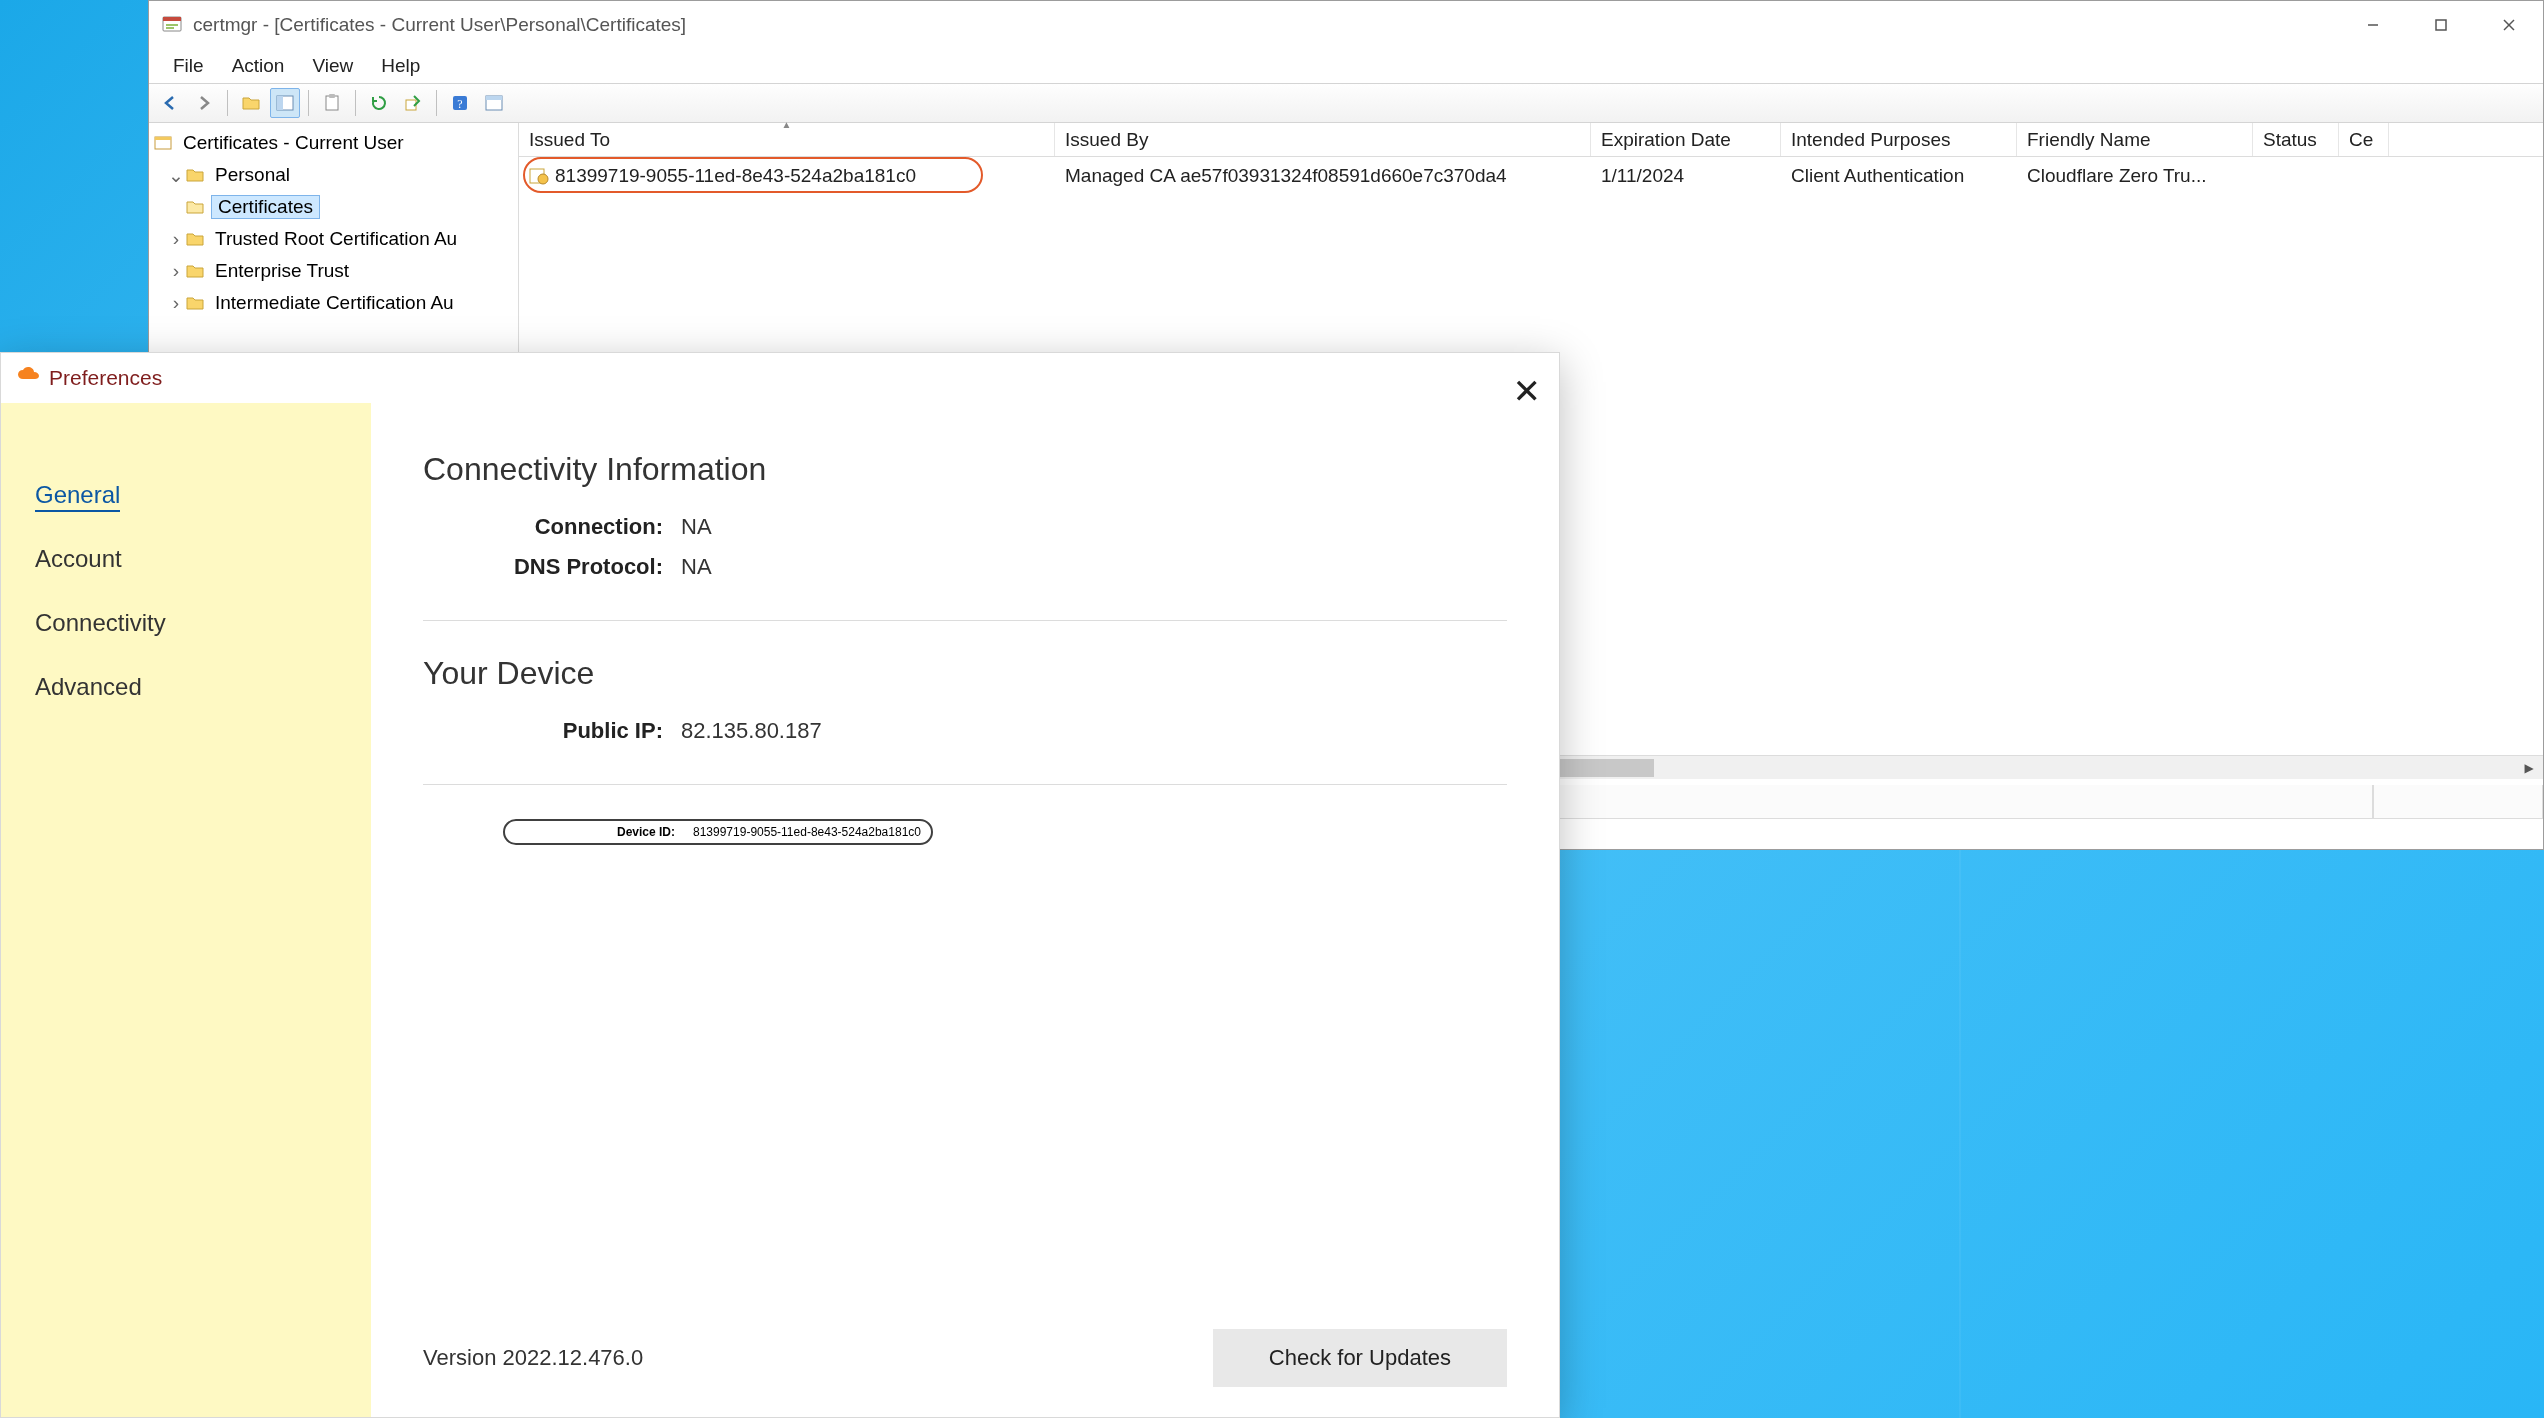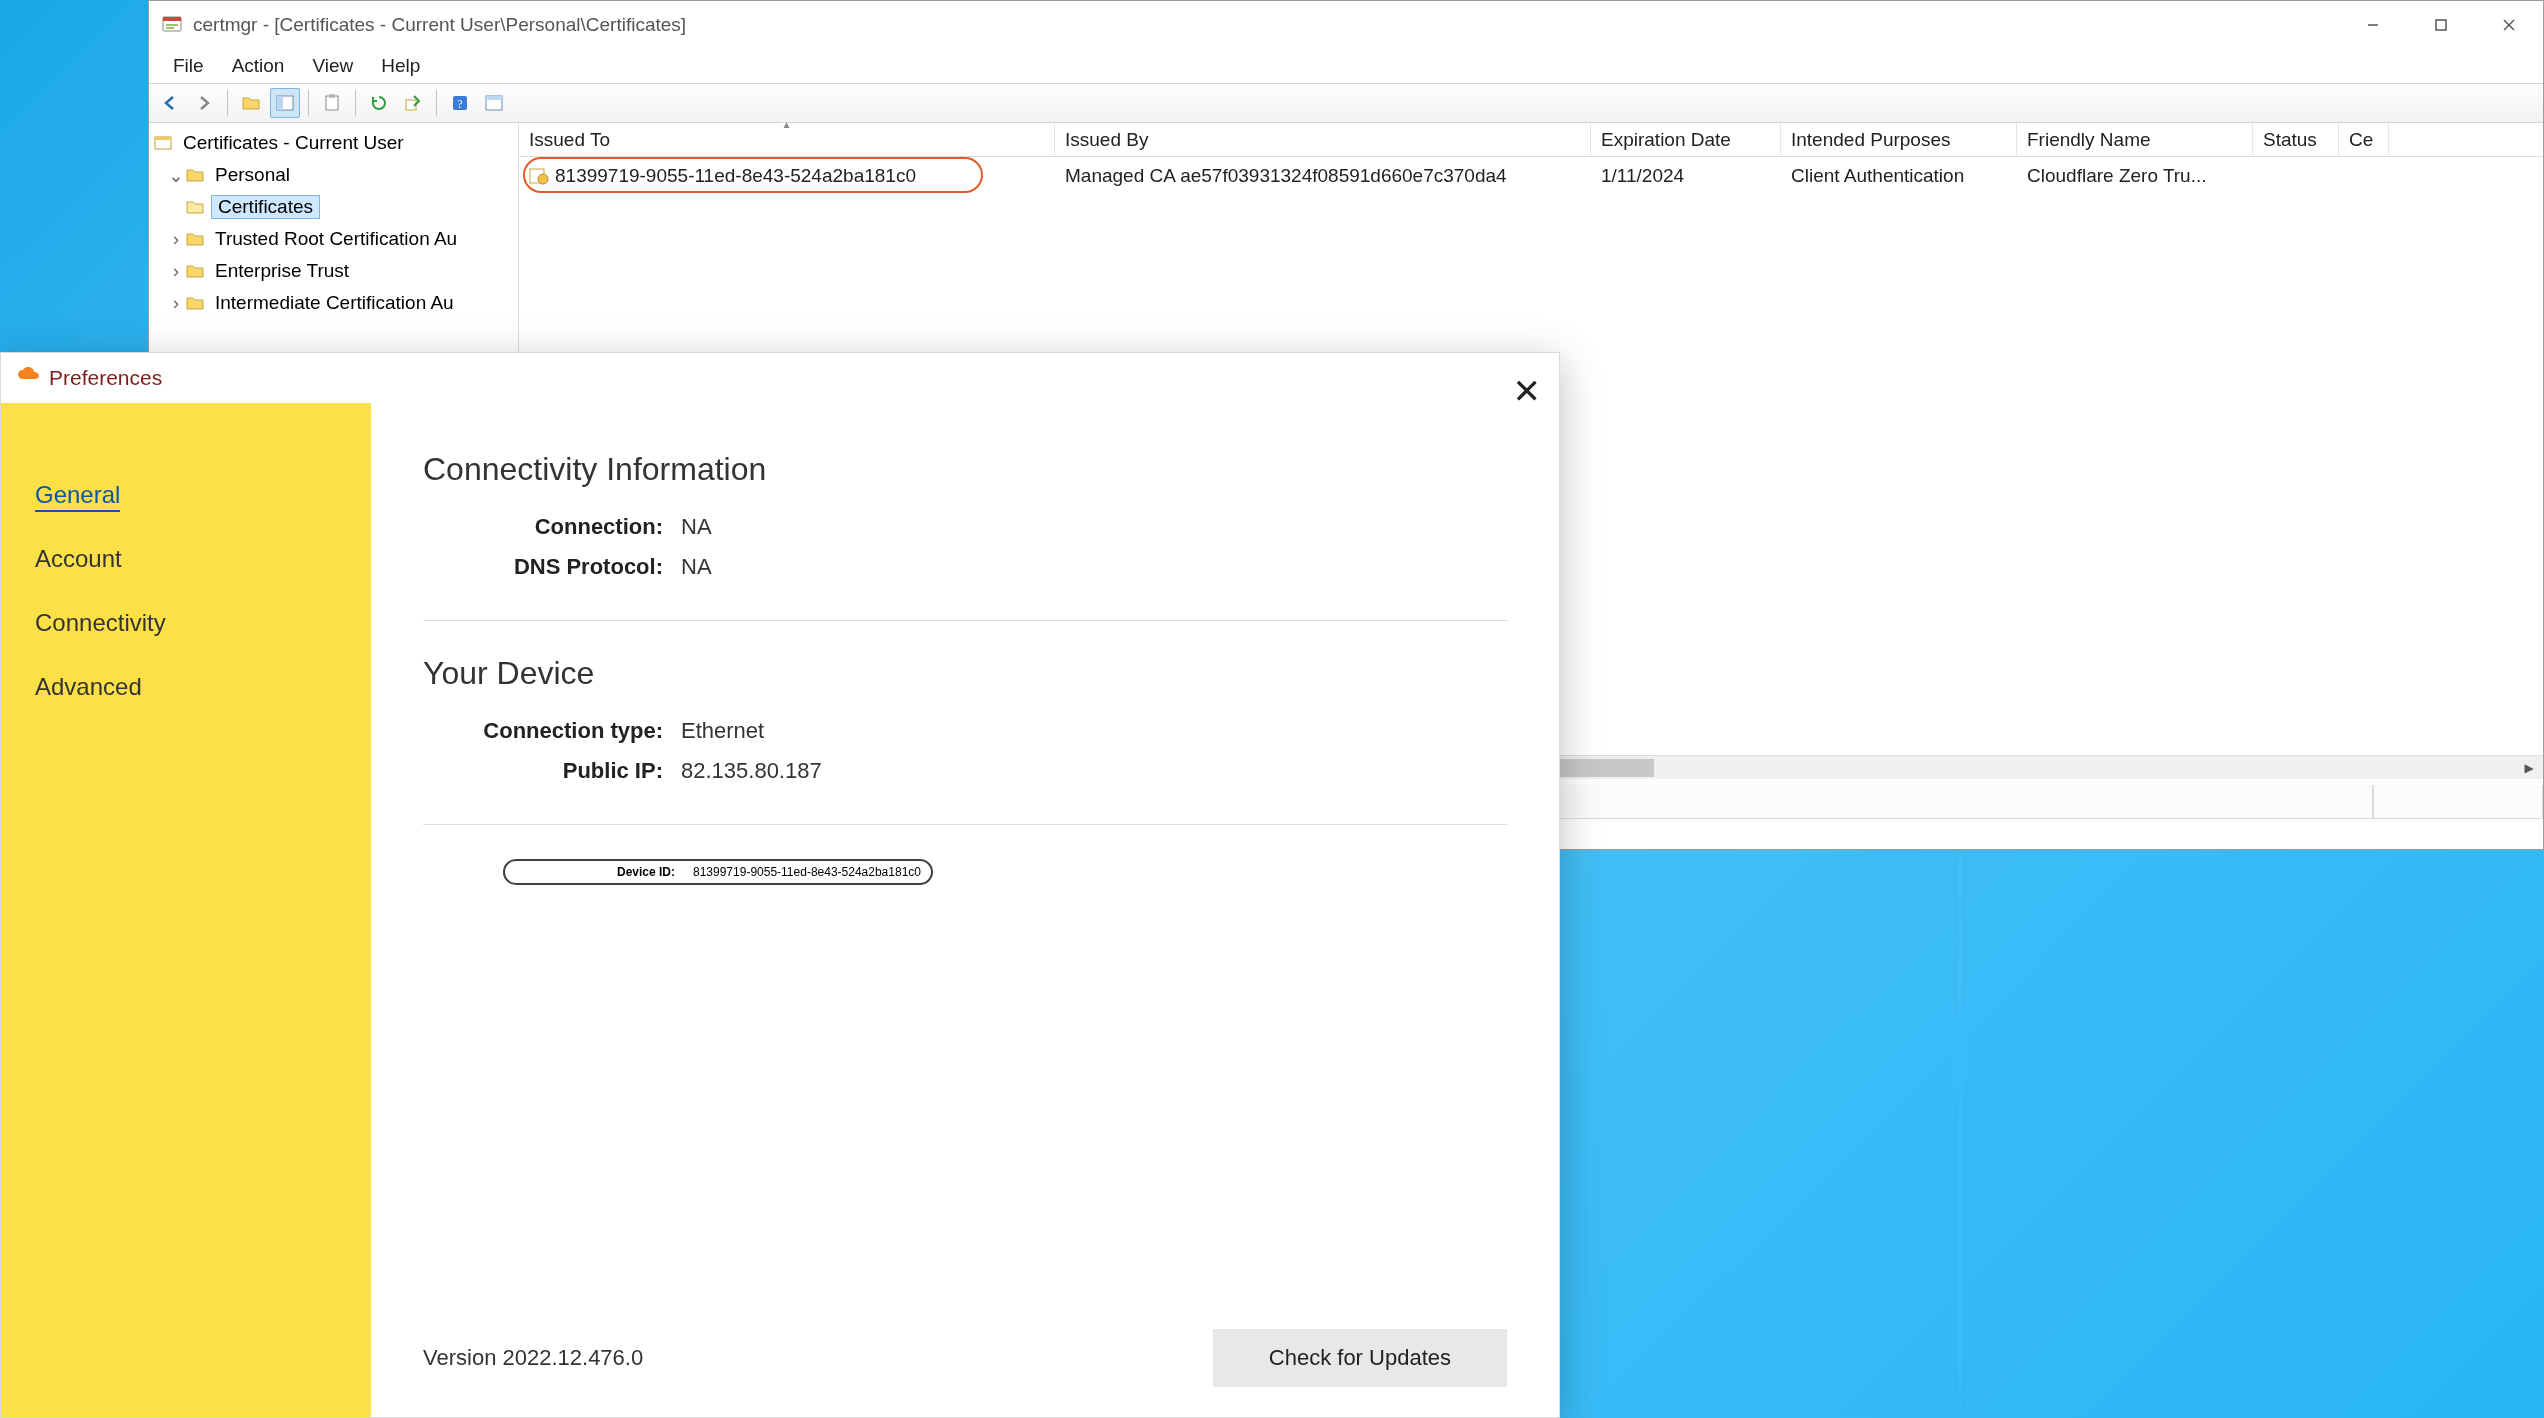--- a/index.html
+++ b/index.html
@@ -103,21 +103,21 @@
     position:absolute; left:0; top:352px; width:1560px; height:1066px;
     background:#ffffff; box-shadow:0 10px 40px rgba(0,0,0,.25);
     border:1px solid #d9d9d9; display:flex; flex-direction:column;
   }
   .prefs-title{
     height:50px;display:flex;align-items:center;padding:0 16px;font-size:21px;color:#7f1d1d;
   }
   .prefs-title .cf-icon{width:22px;height:22px;margin-right:10px;}
   .prefs-close{position:absolute;right:18px;top:18px;font-size:34px;color:#222;cursor:pointer;}
   .prefs-body{flex:1;display:flex;min-height:0;}
-  .prefs-side{width:370px;background:#fde047;padding-top:60px;}
+  .prefs-side{width:370px;background:#fef9c3;padding-top:60px;}
   .side-item{font-size:24px;color:#333;padding:18px 34px;}
   .side-item.active{color:#0b57a4;}
   .side-item.active span{border-bottom:2px solid #0b57a4;padding-bottom:2px;}
   .prefs-main{flex:1;padding:48px 52px 30px 52px;display:flex;flex-direction:column;}
   .sect-title{font-size:32px;color:#333;margin-bottom:26px;font-weight:400;}
   .kv{display:flex;font-size:22px;margin-bottom:14px;}
   .kv .k{width:240px;text-align:right;font-weight:600;color:#222;margin-right:18px;}
   .kv .v{color:#333;}
   hr.sep{border:none;border-top:1px solid #dcdcdc;margin:26px 0 34px 0;}
   .highlight-device{
@@ -363,24 +363,20 @@
           <div class="v">NA</div>
         </div>
       <div class="kv">
           <div class="k">DNS Protocol:</div>
           <div class="v">NA</div>
         </div>
       <hr class="sep">
 
       <div class="sect-title">Your Device</div>
       <div class="kv">
-          <div class="k">Connection type:</div>
-          <div class="v">Ethernet</div>
-        </div>
-      <div class="kv">
           <div class="k">Public IP:</div>
           <div class="v">82.135.80.187</div>
         </div>
       <hr class="sep">
 
       <div style="display:flex;">
         <div style="width:80px;"></div>
         <div class="highlight-device">
           <div class="k" style="width:160px;text-align:right;font-weight:600;margin-right:18px;">Device ID:</div>
           <div class="v">81399719-9055-11ed-8e43-524a2ba181c0</div>

